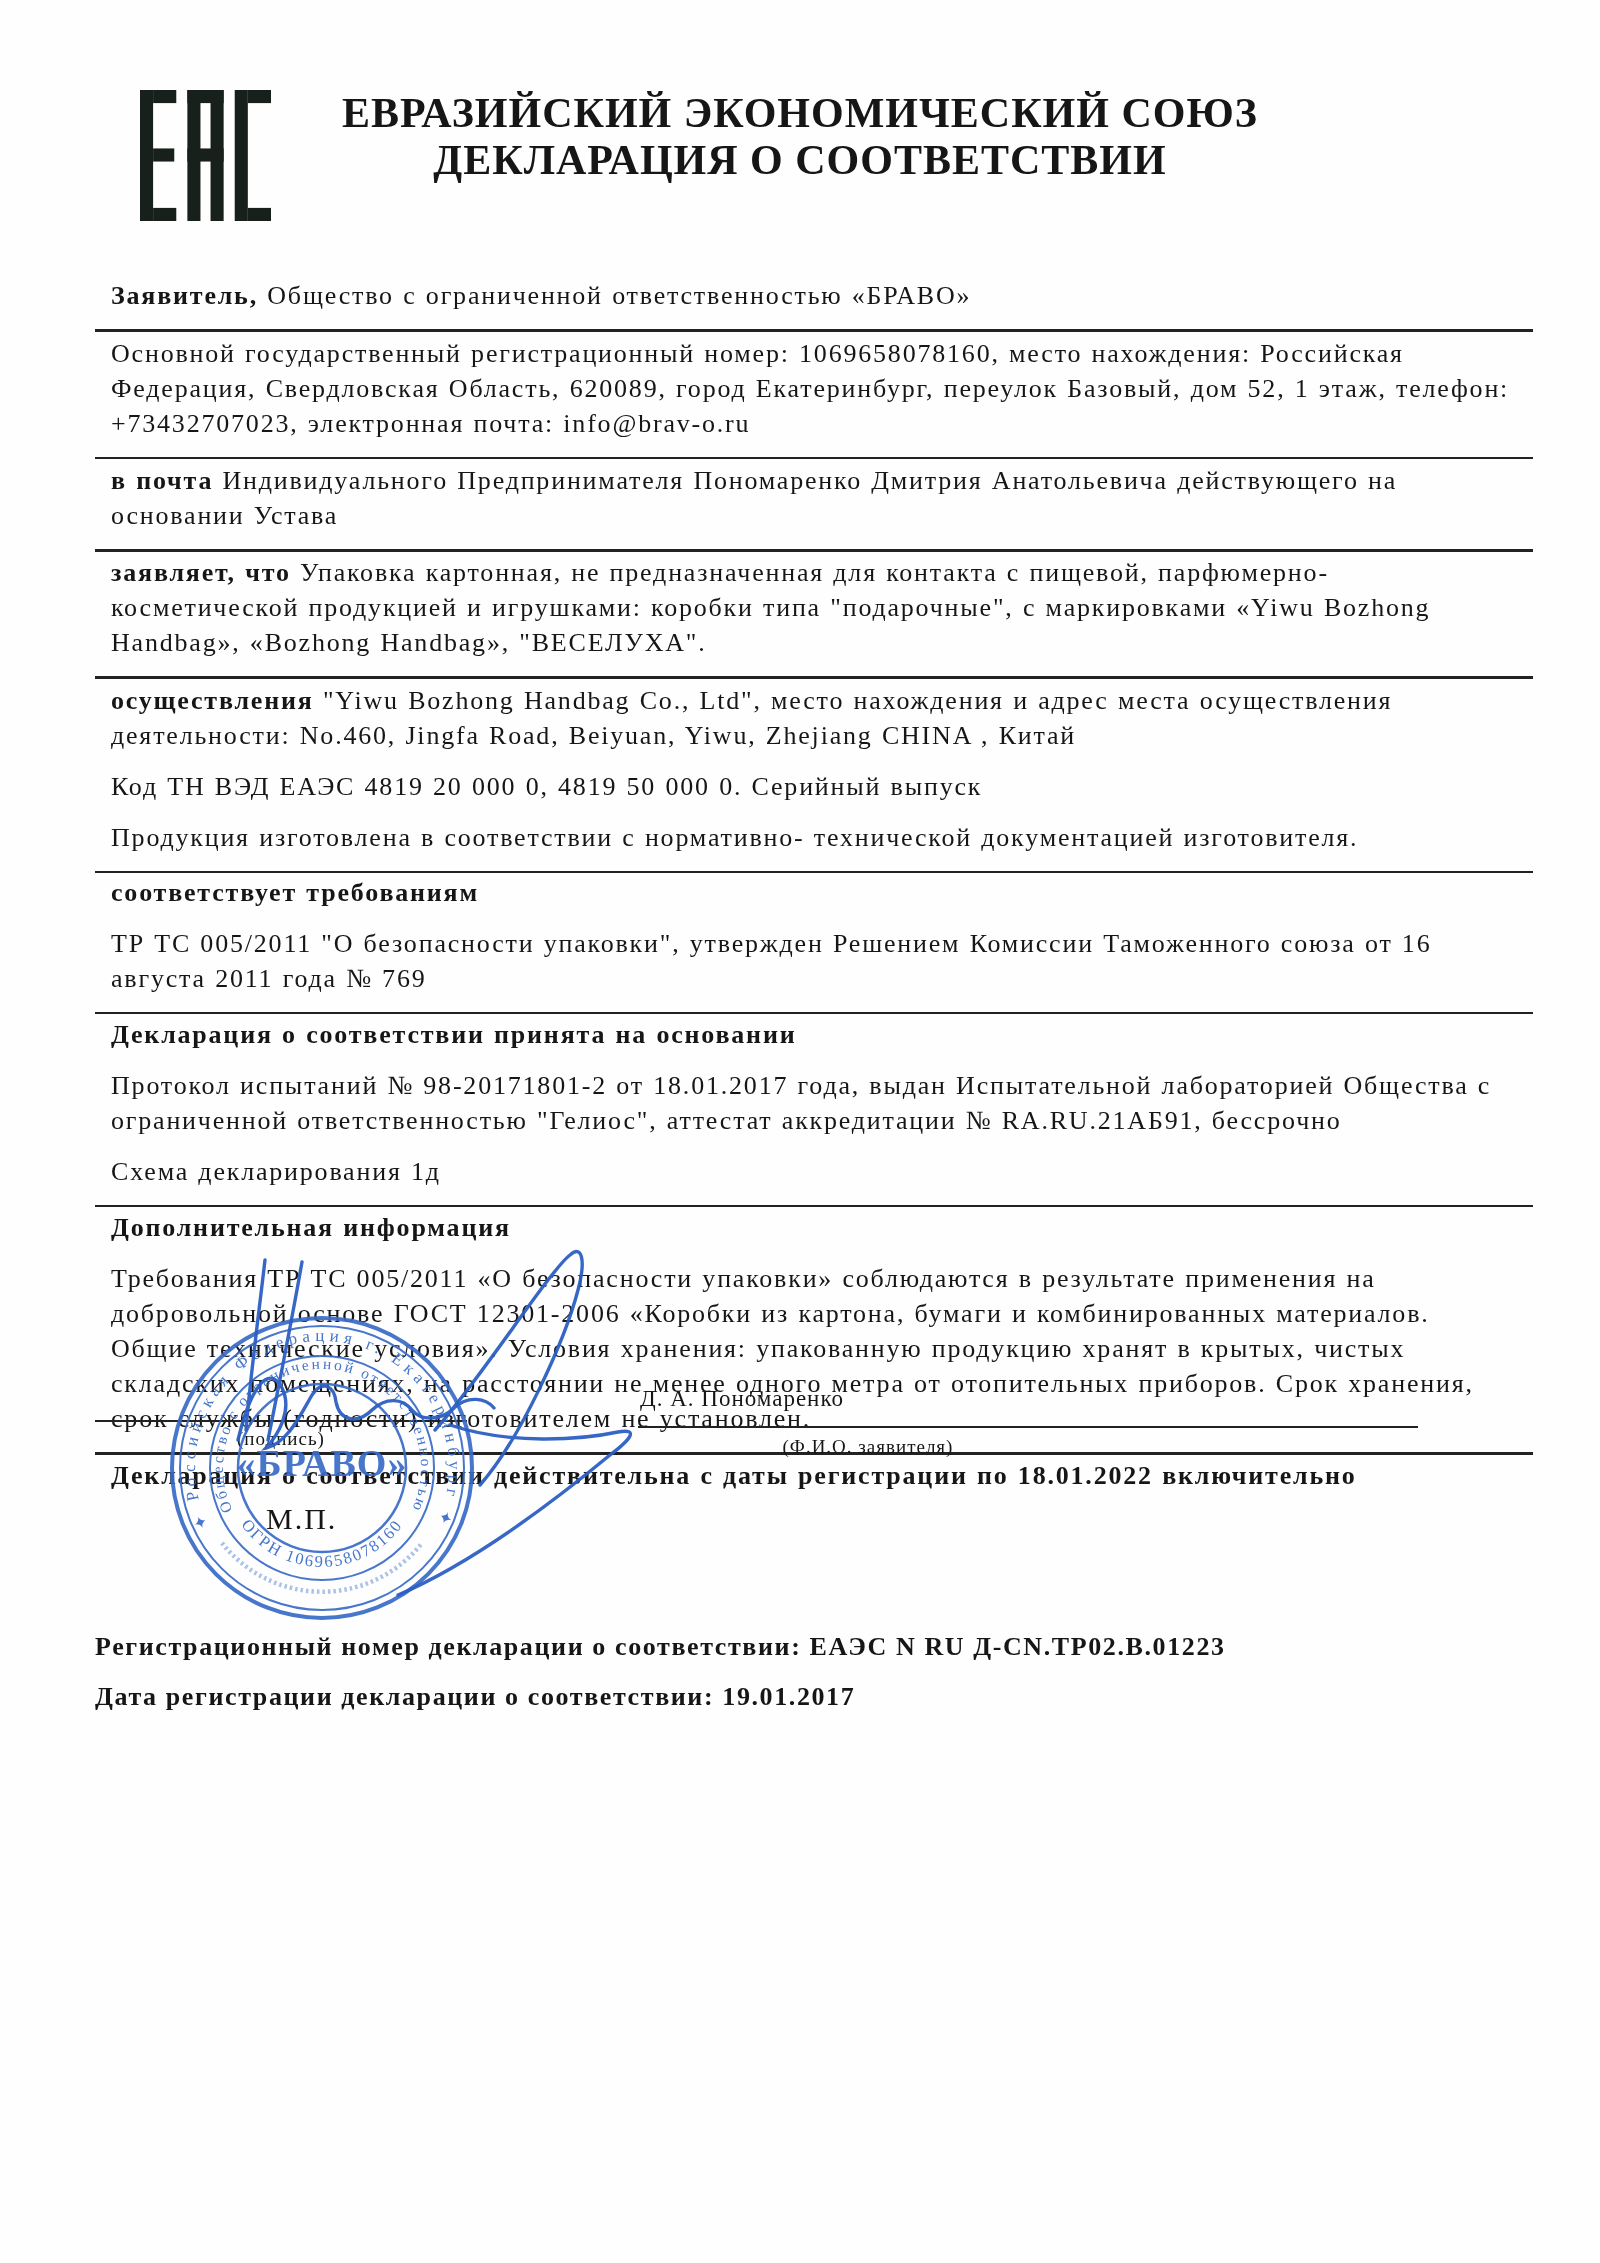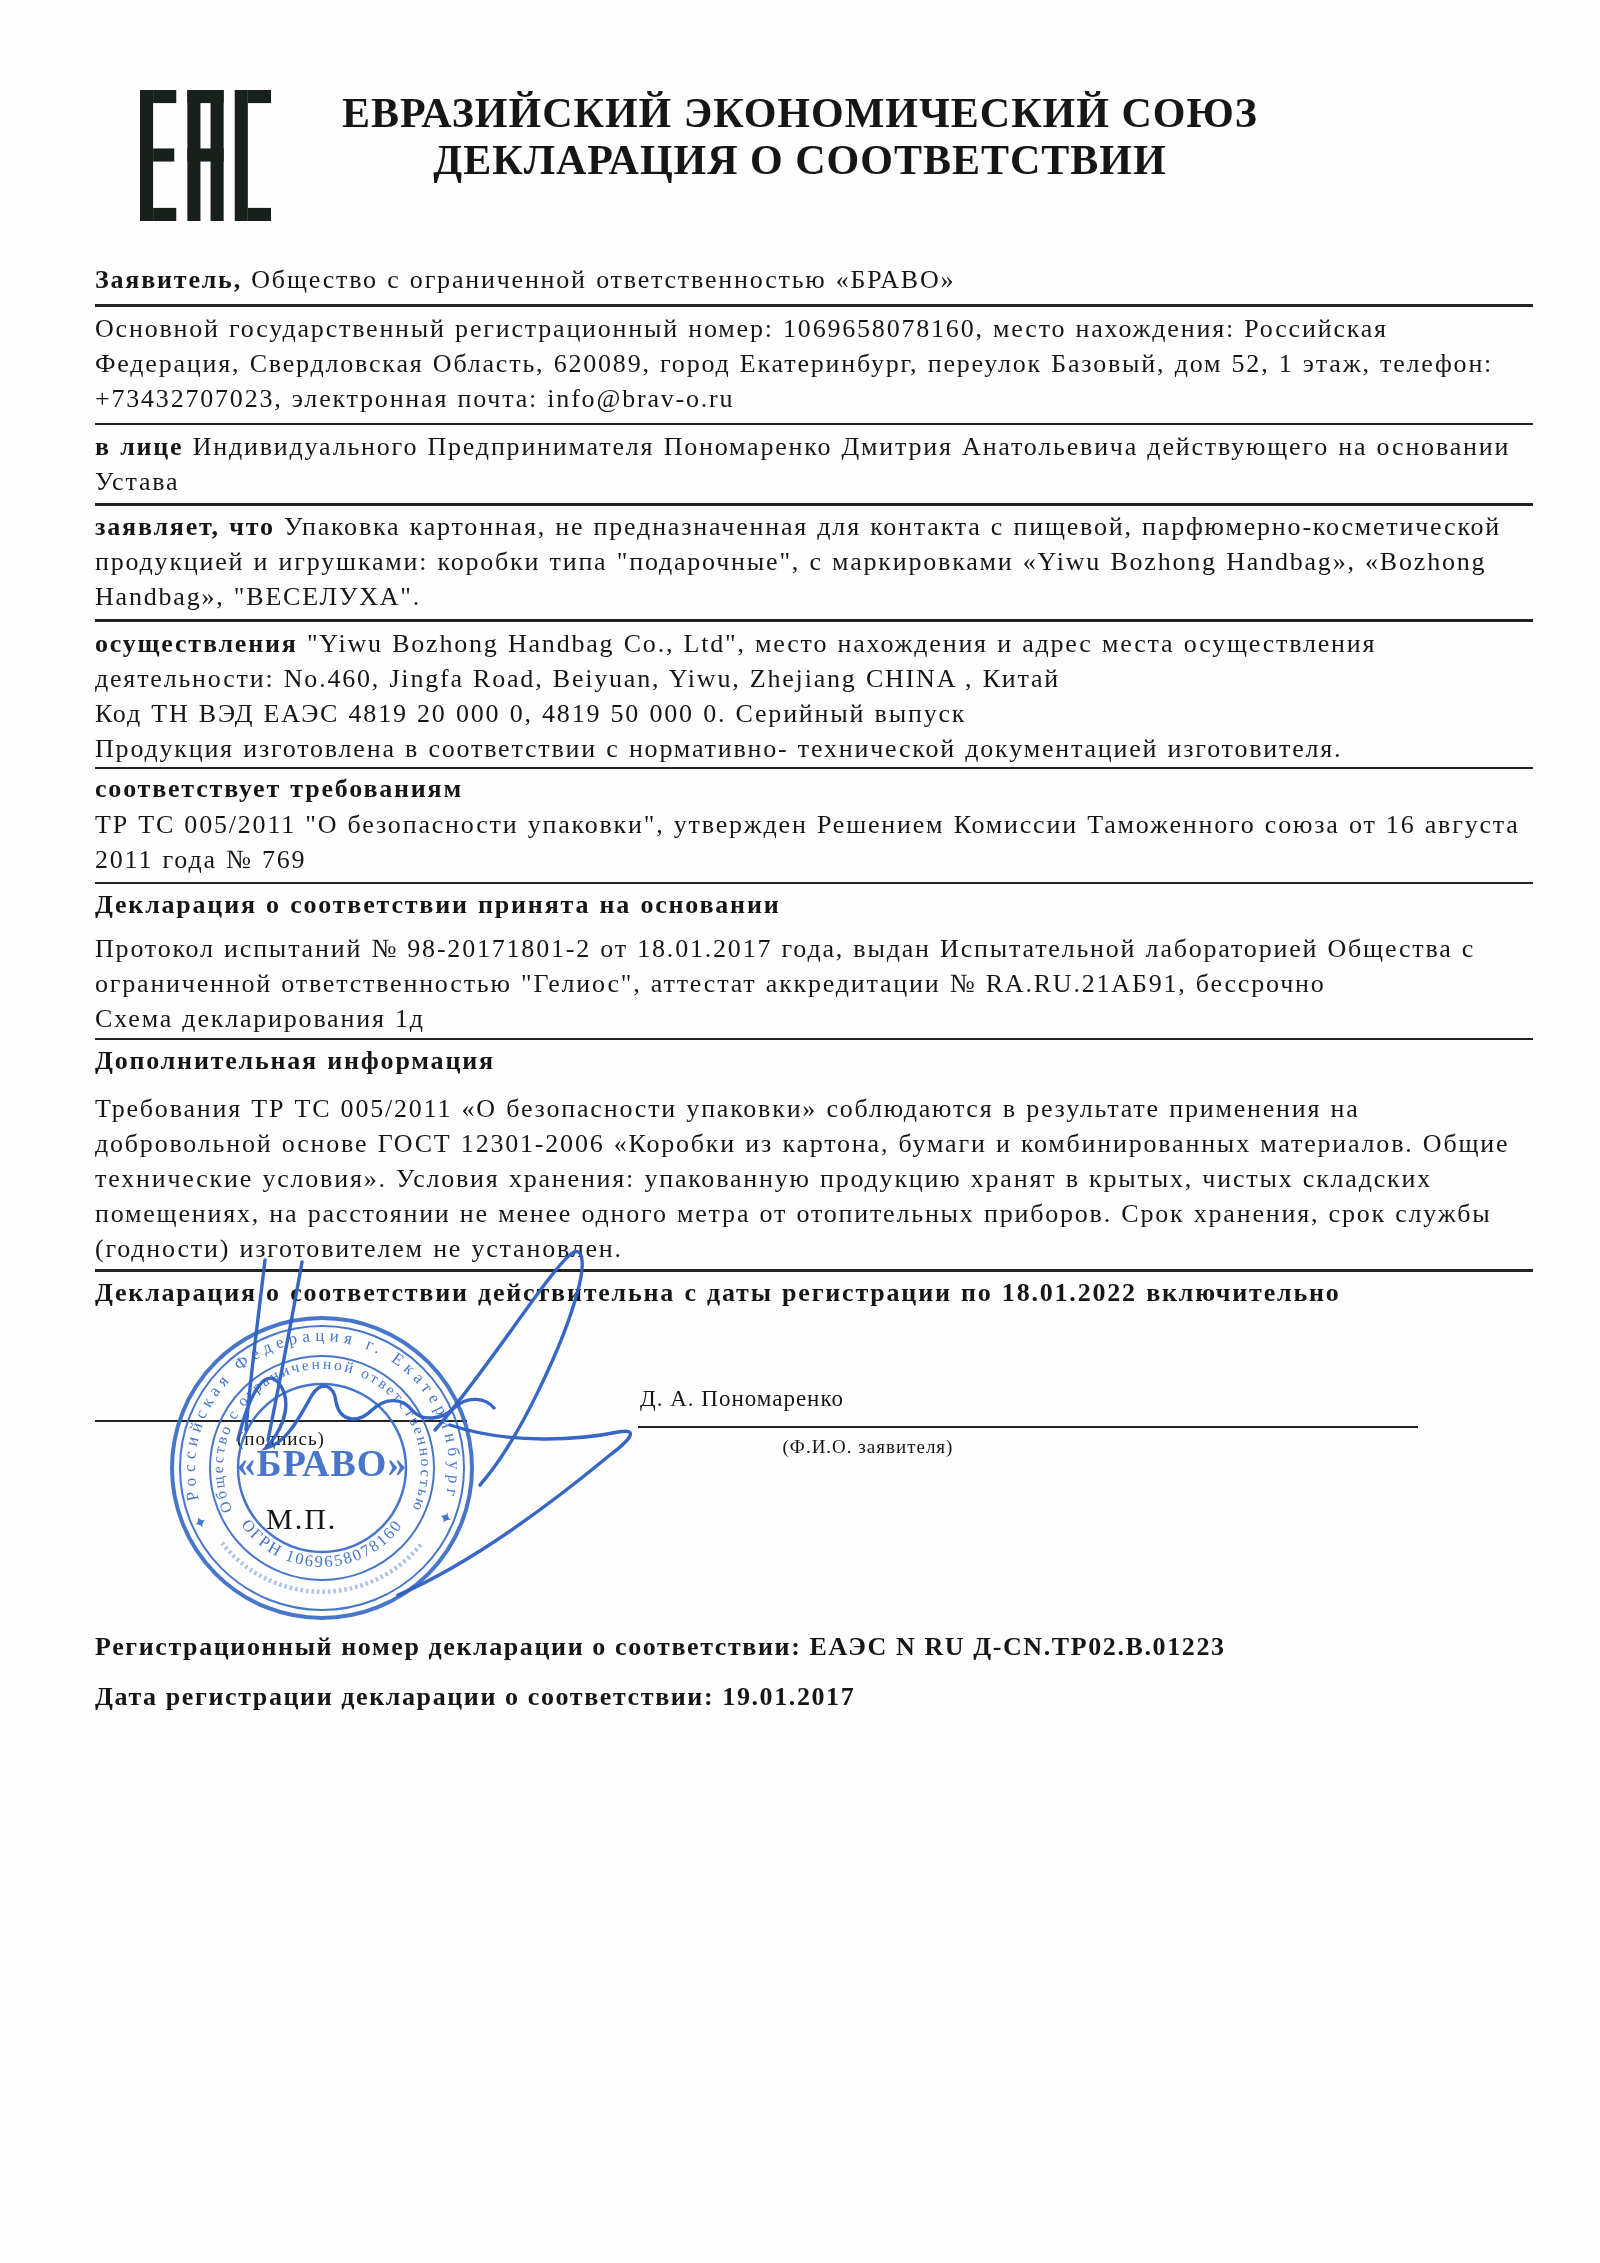--- a/index.html
+++ b/index.html
@@ -8,21 +8,21 @@
     background:#fefefe; overflow:hidden;
     font-family:"Liberation Serif", serif; color:#161616;
   }
   
   .eac-logo { position:absolute; left:140px; top:90px; width:131px; height:131px; }
   .title { position:absolute; left:0; top:90px; width:1600px; text-align:center;
            font-weight:bold; font-size:42px; line-height:47px; letter-spacing:1px; }
   
   .content { position:absolute; left:95px; top:262px; width:1438px;
              font-size:26px; line-height:35px; letter-spacing:1.8px; word-spacing:1px; }
-  .content p { margin:0; }
+  .content p { margin:16px; }
   .b { font-weight:bold; }
   .rule { border:0; border-top:3px solid #222; margin:0; height:0; }
   .rule.thin { border-top-width:2px; }
   
   .sigline { position:absolute; border-top:2px solid #222; height:0; }
   .cap { position:absolute; text-align:center; font-size:19px; letter-spacing:1px; }
   .name { position:absolute; text-align:left; font-size:23px; letter-spacing:1px; }
   .mp { position:absolute; left:266px; top:1502px; font-size:30px; letter-spacing:2px;text-align:right; }
   .footer-line { position:absolute; left:95px; font-weight:bold; font-size:26px; letter-spacing:1.6px; }
   
@@ -54,21 +54,21 @@
   <div class="title">
     <div>ЕВРАЗИЙСКИЙ ЭКОНОМИЧЕСКИЙ СОЮЗ</div>
     <div>ДЕКЛАРАЦИЯ О СООТВЕТСТВИИ</div>
   </div>
 
   <div class="content">
     <p><span class="b">Заявитель,</span> <span>Общество с ограниченной ответственностью «БРАВО»</span></p>
     <hr class="rule" style="margin-top:7px">
     <p style="margin-top:4px">Основной государственный регистрационный номер: 1069658078160, место нахождения: Российская Федерация, Свердловская Область, 620089, город Екатеринбург, переулок Базовый, дом 52, 1 этаж, телефон: +73432707023, электронная почта: info@brav-o.ru</p>
     <hr class="rule thin" style="margin-top:7px">
-    <p style="margin-top:4px"><span class="b">в лице</span> <span>Индивидуального Предпринимателя  Пономаренко Дмитрия Анатольевича действующего на основании Устава</span></p>
+    <p style="margin-top:4px"><span class="b">в почта</span> <span>Индивидуального Предпринимателя  Пономаренко Дмитрия Анатольевича действующего на основании Устава</span></p>
     <hr class="rule" style="margin-top:4px">
     <p style="margin-top:3px"><span class="b">заявляет, что</span> <span>Упаковка картонная, не предназначенная для контакта с пищевой, парфюмерно-косметической продукцией и игрушками: коробки типа "подарочные",  с маркировками «Yiwu Bozhong Handbag», «Bozhong Handbag», "ВЕСЕЛУХА".</span></p>
     <hr class="rule" style="margin-top:5px">
     <p style="margin-top:4px"><span class="b">осуществления</span> <span>"Yiwu Bozhong Handbag Co., Ltd", место нахождения и адрес места осуществления деятельности: No.460, Jingfa Road, Beiyuan, Yiwu, Zhejiang CHINA , Китай</span></p>
     <p>Код ТН ВЭД ЕАЭС 4819 20 000 0, 4819 50 000 0. Серийный выпуск</p>
     <p>Продукция изготовлена в соответствии с нормативно- технической документацией изготовителя.</p>
     <hr class="rule thin" style="margin-top:1px">
     <p class="b" style="margin-top:2px">соответствует требованиям</p>
     <p style="margin-top:1px">ТР ТС 005/2011 "О безопасности упаковки", утвержден Решением Комиссии Таможенного союза от 16 августа 2011 года № 769</p>
     <hr class="rule thin" style="margin-top:5px">

